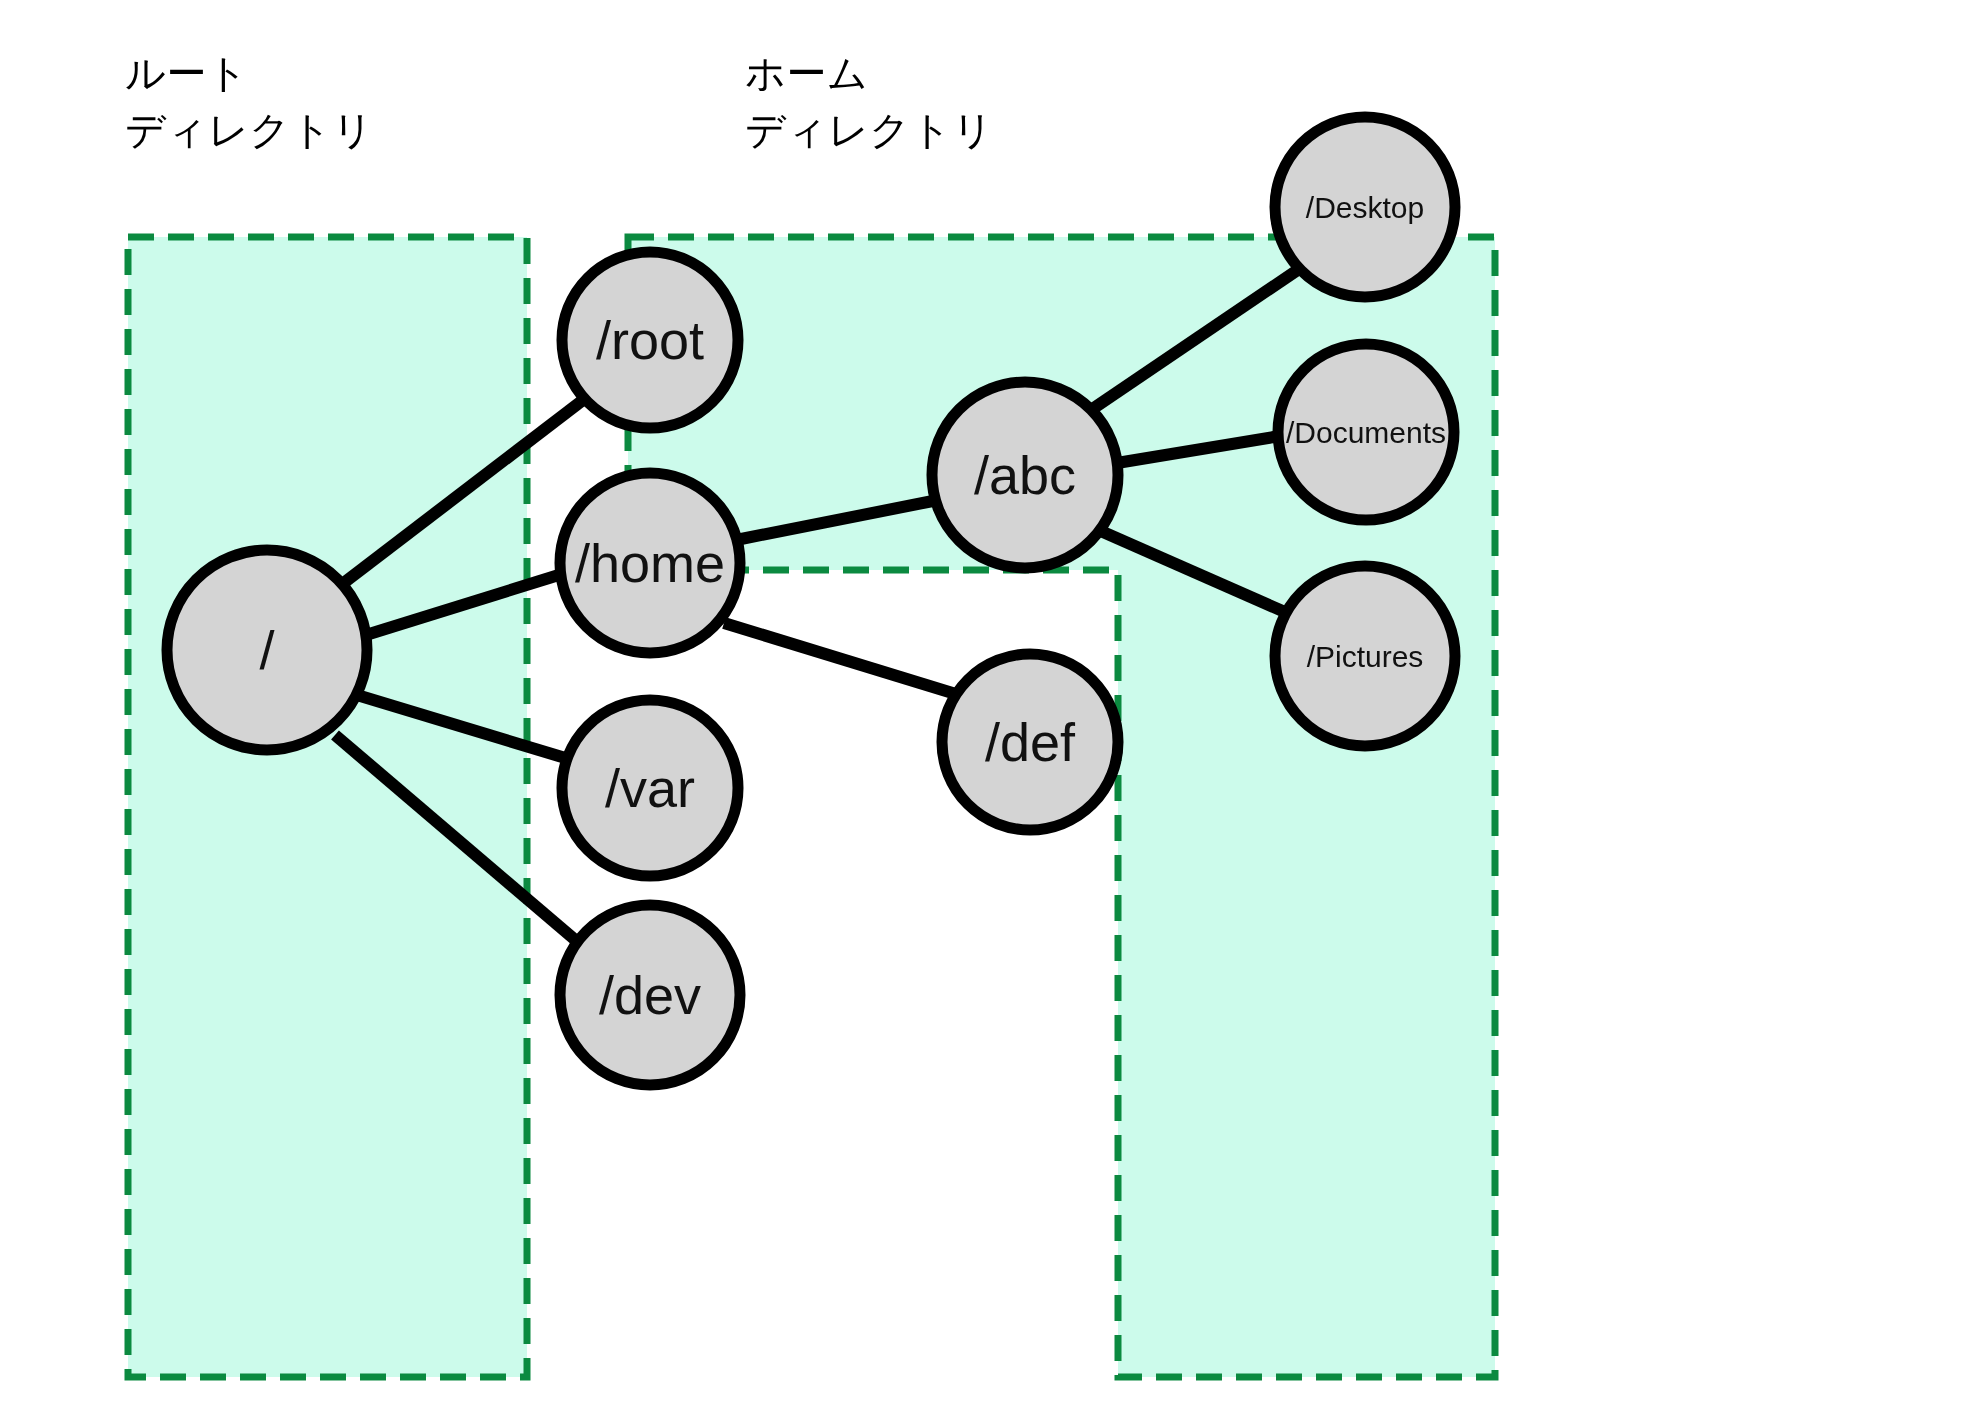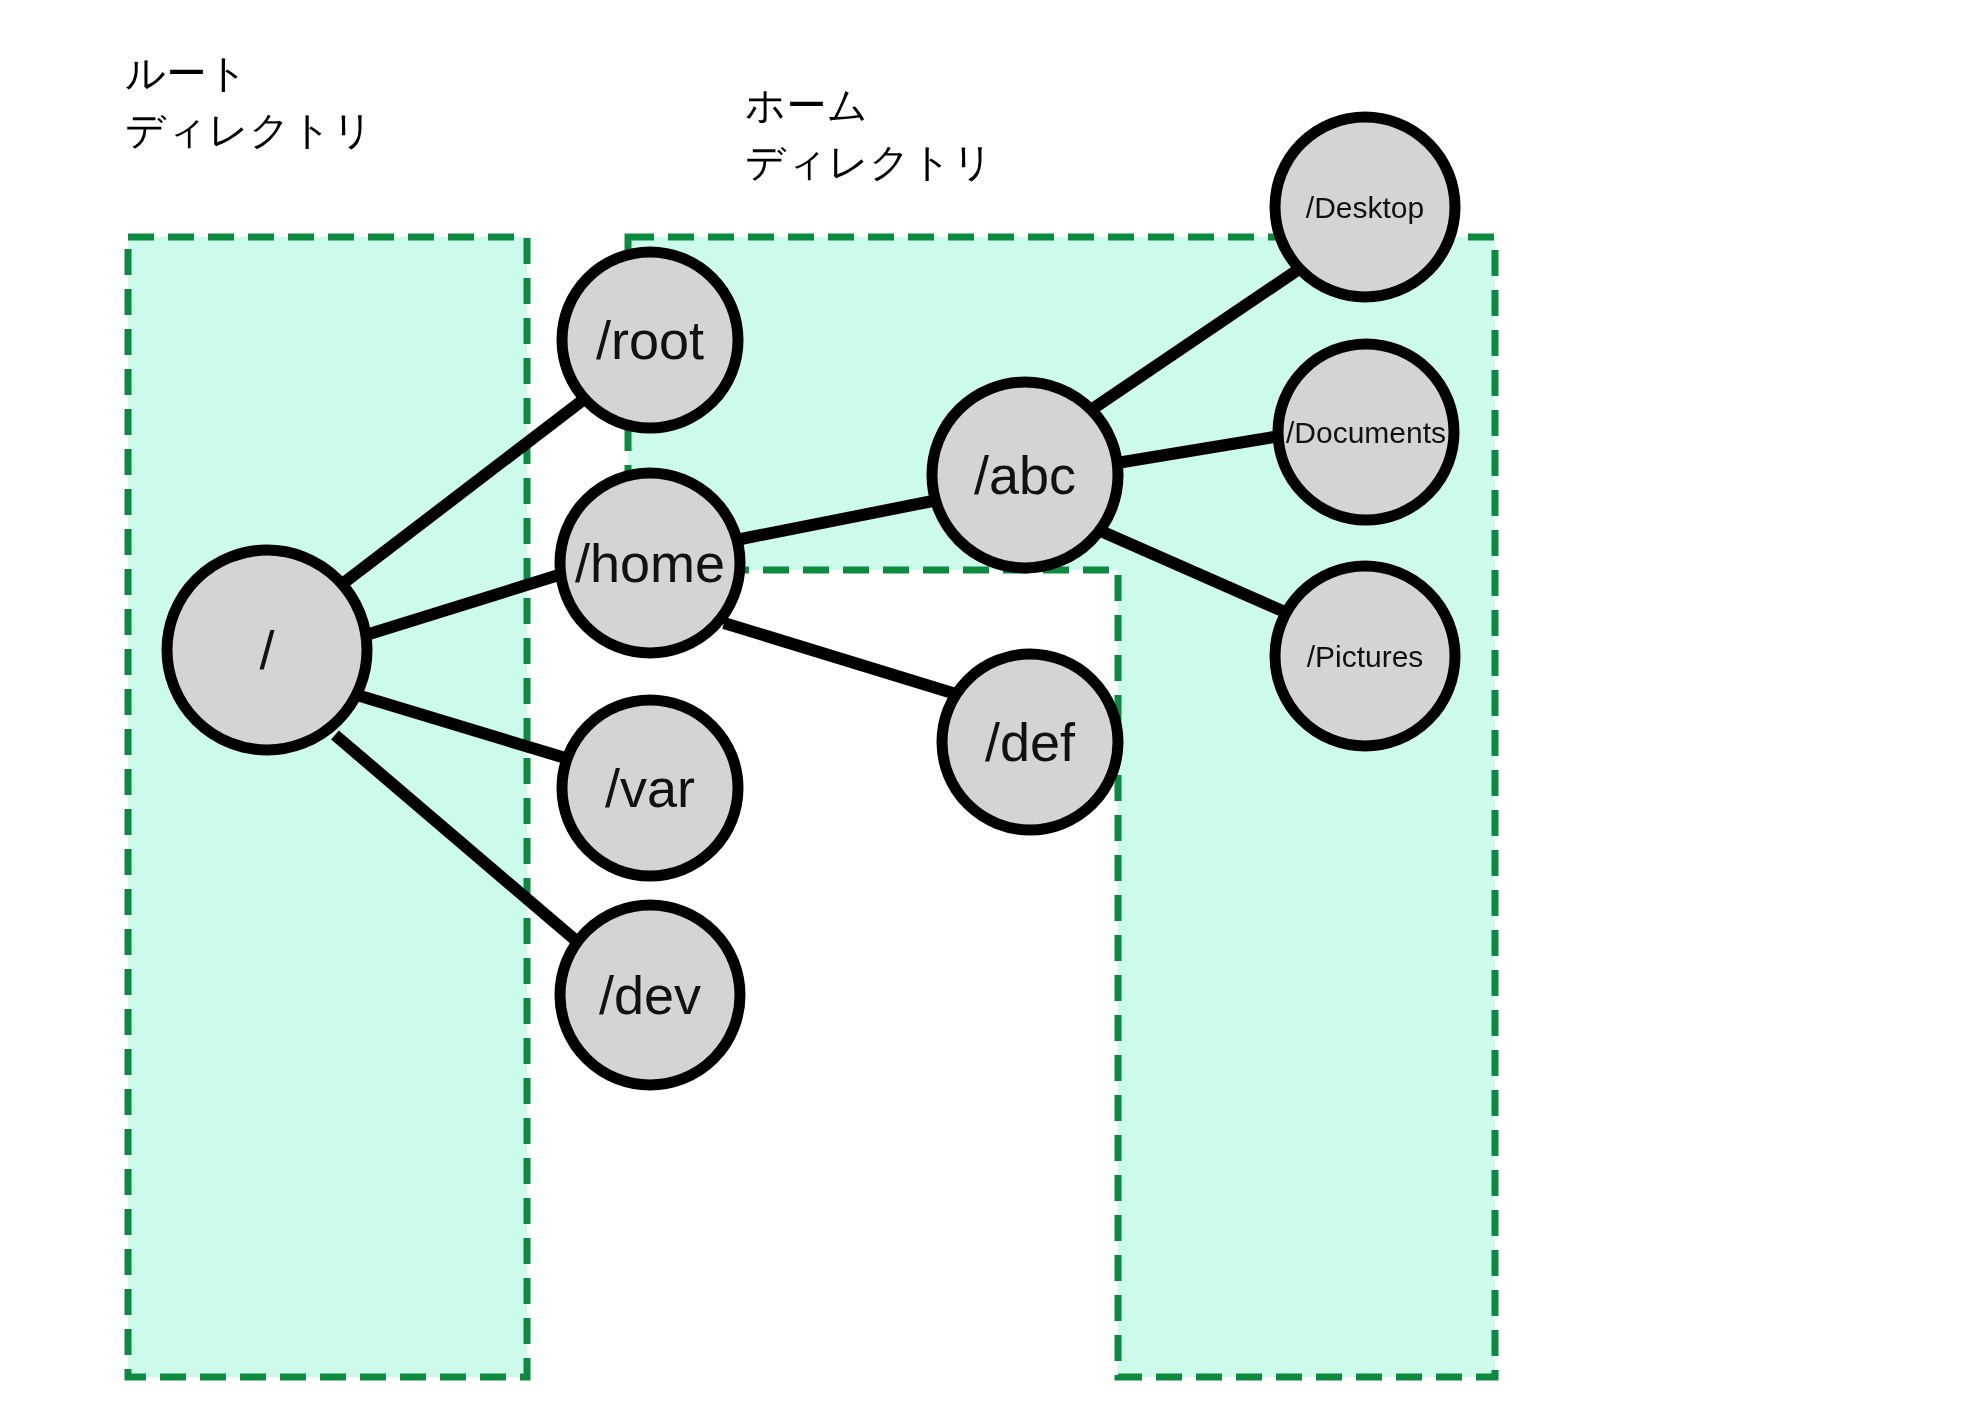--- a/index.html
+++ b/index.html
@@ -27,21 +27,21 @@
   .region-label {
     position: absolute;
     color: #000000;
     font-size: 40px;
     line-height: 1.42;
     letter-spacing: 0.5px;
     white-space: pre-line;
     font-family: Liberation Sans, sans-serif;
   }
   #label-root-dir  { left: 125px; top: 45px;  width: 410px; }
-  #label-home-dir  { left: 745px; top: 45px;  width: 410px; margin-top: 32px; }
+  #label-home-dir  { left: 745px; top: 45px;  width: 410px; }
   .node-label {
     fill: #111111;
     font-family: "Liberation Sans", sans-serif;
     text-anchor: middle;
     dominant-baseline: central;
   }
   .node-label.lg { font-size: 54px; }
   .node-label.sm { font-size: 30px; }
   .edge {
     stroke: #000000;

